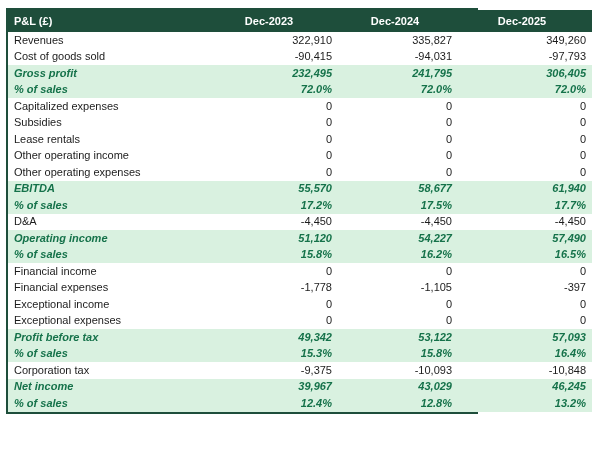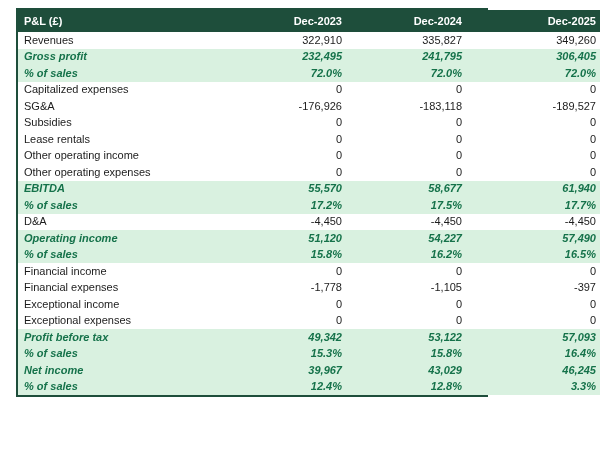--- a/index.html
+++ b/index.html
@@ -10,21 +10,21 @@
     --normal-text:#1c1c1c;
     --border:#1e4e3b;
   }
   html,body{margin:0;padding:0;background:#ffffff;}
   body{
     width:600px;height:452px;
     font-family:"Liberation Sans","DejaVu Sans",sans-serif;
     overflow:hidden;
   }
   .table-wrap{
-    position:absolute;left:16px;top:8px;width:472px;
+    position:absolute;left:6px;top:8px;width:472px;
     border:2px solid var(--border);
     box-sizing:border-box;
     background:#fff;
   }
   table{
     border-collapse:collapse;
     table-layout:fixed;
     width:100%;
   }
   col.c-label{width:198px;}
@@ -36,21 +36,21 @@
     line-height:1;
     padding:0;
     white-space:nowrap;
     overflow:hidden;
   }
   thead th{
     background:var(--header-bg);
     color:var(--header-text);
     font-weight:bold;
     height:22px;
-    text-align:right;
+    text-align:center;
     padding-right:6px;
   }
   thead th.label{
     text-align:left;
     padding-left:6px;
     padding-right:0;
   }
   tbody td{
     height:16.5px;
     color:var(--normal-text);
@@ -93,45 +93,45 @@
         <th>Dec-2025</th>
       </tr>
     </thead>
     <tbody id="table-body">
         <tr class="normal">
           <td class="label">Revenues</td>
           <td class="num">322,910</td>
           <td class="num">335,827</td>
           <td class="num">349,260</td>
         </tr>
+        <tr class="normal">
+          <td class="label">Cost of goods sold</td>
+          <td class="num">-90,415</td>
+          <td class="num">-94,031</td>
+          <td class="num">-97,793</td>
+        </tr>
         <tr class="highlight">
           <td class="label">Gross profit</td>
           <td class="num">232,495</td>
           <td class="num">241,795</td>
           <td class="num">306,405</td>
         </tr>
         <tr class="highlight">
           <td class="label">% of sales</td>
           <td class="num">72.0%</td>
           <td class="num">72.0%</td>
           <td class="num">72.0%</td>
         </tr>
         <tr class="normal">
           <td class="label">Capitalized expenses</td>
           <td class="num">0</td>
           <td class="num">0</td>
           <td class="num">0</td>
         </tr>
         <tr class="normal">
-          <td class="label">SG&amp;A</td>
-          <td class="num">-176,926</td>
-          <td class="num">-183,118</td>
-          <td class="num">-189,527</td>
-        </tr>
-        <tr class="normal">
           <td class="label">Subsidies</td>
           <td class="num">0</td>
           <td class="num">0</td>
           <td class="num">0</td>
         </tr>
         <tr class="normal">
           <td class="label">Lease rentals</td>
           <td class="num">0</td>
           <td class="num">0</td>
           <td class="num">0</td>
@@ -207,27 +207,33 @@
           <td class="num">49,342</td>
           <td class="num">53,122</td>
           <td class="num">57,093</td>
         </tr>
         <tr class="highlight">
           <td class="label">% of sales</td>
           <td class="num">15.3%</td>
           <td class="num">15.8%</td>
           <td class="num">16.4%</td>
         </tr>
+        <tr class="normal">
+          <td class="label">Corporation tax</td>
+          <td class="num">-9,375</td>
+          <td class="num">-10,093</td>
+          <td class="num">-10,848</td>
+        </tr>
         <tr class="highlight">
           <td class="label">Net income</td>
           <td class="num">39,967</td>
           <td class="num">43,029</td>
           <td class="num">46,245</td>
         </tr>
         <tr class="highlight">
           <td class="label">% of sales</td>
           <td class="num">12.4%</td>
           <td class="num">12.8%</td>
-          <td class="num">3.3%</td>
+          <td class="num">13.2%</td>
         </tr>
       </tbody>
   </table>
 </div>
 
 </body></html>

